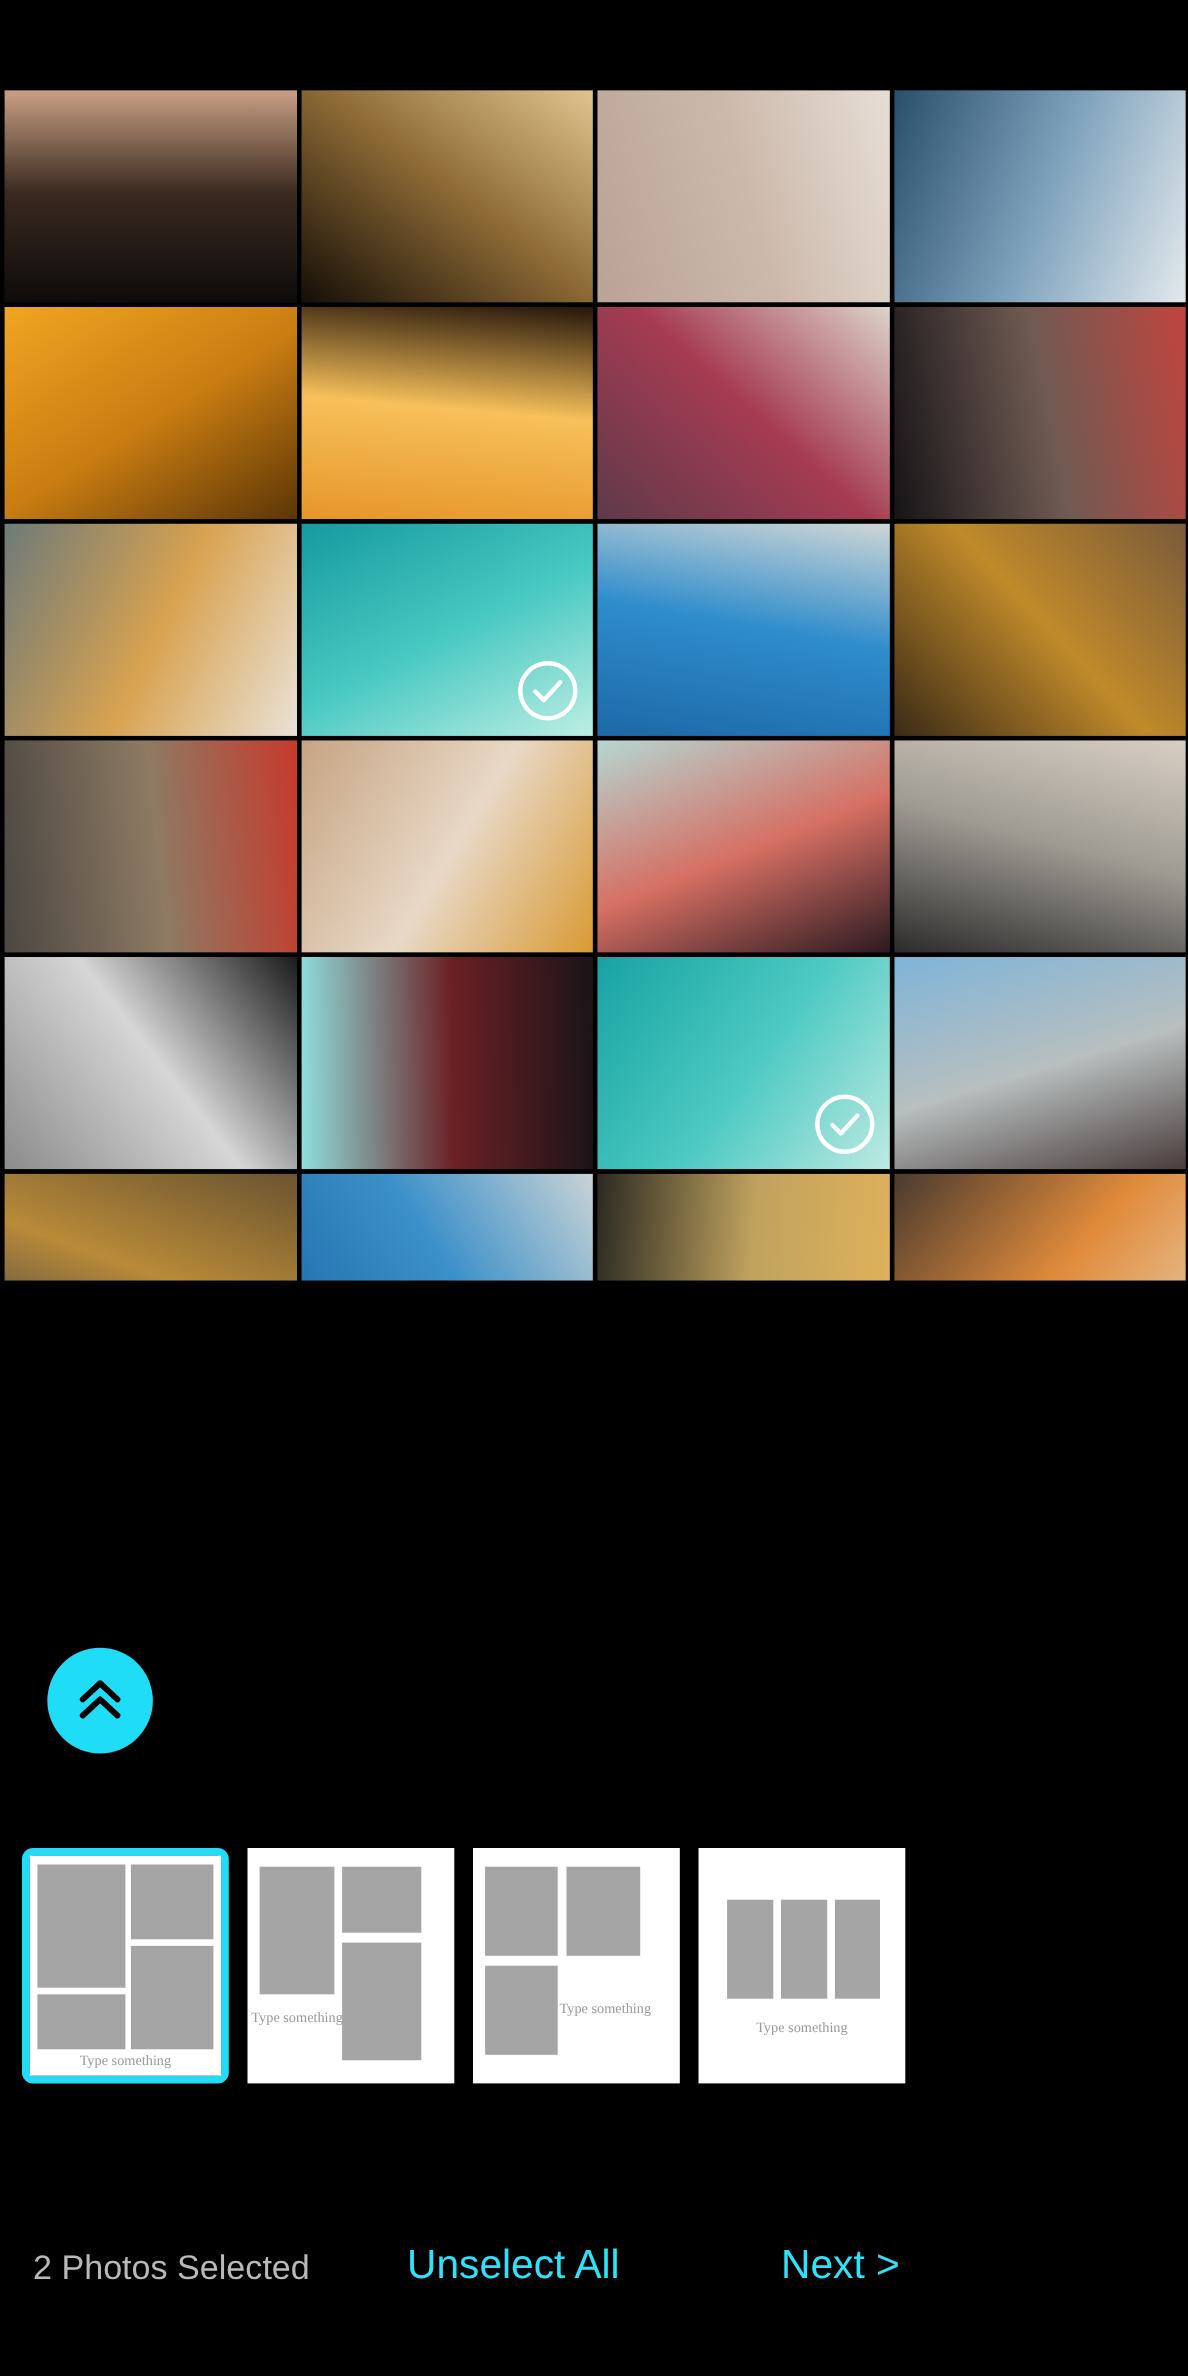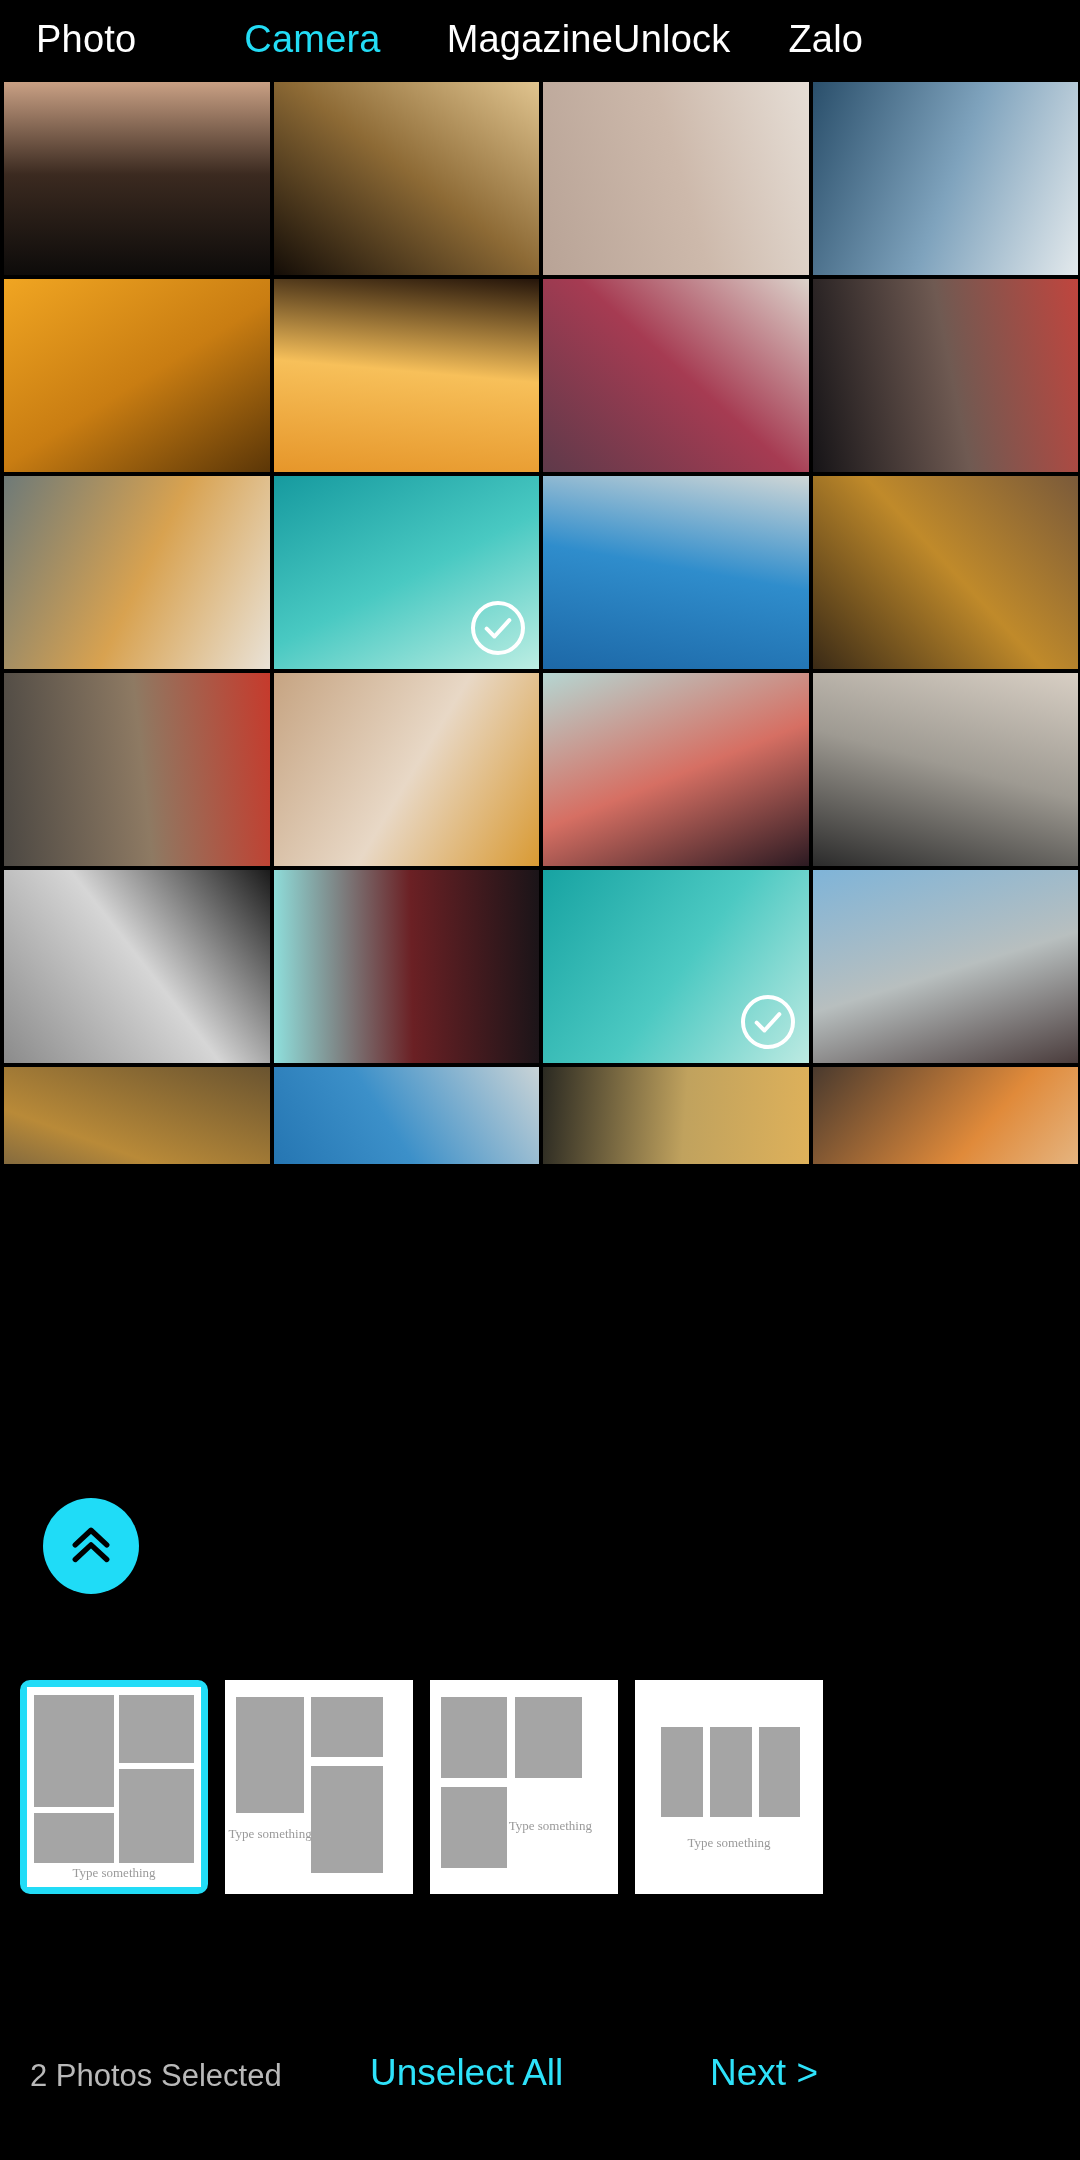--- a/index.html
+++ b/index.html
@@ -127,21 +127,21 @@
     position: absolute;
     color: #9a9a9a;
     font-family: "Liberation Serif", serif;
     font-size: 13px;
     white-space: nowrap;
   }
 
   
   .actionbar {
     position: absolute;
-    left: 0; bottom: 2px;
+    left: 0; bottom: 16px;
     width: 860px; height: 128px;
     display: flex;
     align-items: center;
   }
   .sel-count {
     position: absolute;
     left: 30px; top: 28px;
     color: #b9b9b9;
     font-size: 31px;
     font-weight: 300;
@@ -159,26 +159,20 @@
     color: #2ee2fa;
     font-size: 37px;
     font-weight: 300;
   }
 </style>
 </head>
 <body>
 
 <div id="app">
 
-  <div class="tabbar">
-    <div class="tab t-photo">Photo</div>
-    <div class="tab t-camera">Camera</div>
-    <div class="tab t-magazine">MagazineUnlock</div>
-    <div class="tab t-zalo">Zalo</div>
-  </div>
 
   <div class="grid" id="grid">
       <div class="cell">
         <div class="ph" style="background: linear-gradient(0deg, rgb(13, 11, 10) 0%, rgb(59, 42, 32) 52%, rgb(201, 160, 132) 100%);"></div>
       </div>
       <div class="cell">
         <div class="ph" style="background: linear-gradient(37deg, rgb(20, 13, 7) 0%, rgb(141, 106, 53) 52%, rgb(224, 196, 143) 100%);"></div>
       </div>
       <div class="cell">
         <div class="ph" style="background: linear-gradient(74deg, rgb(184, 163, 150) 0%, rgb(205, 185, 171) 52%, rgb(230, 222, 214) 100%);"></div>

